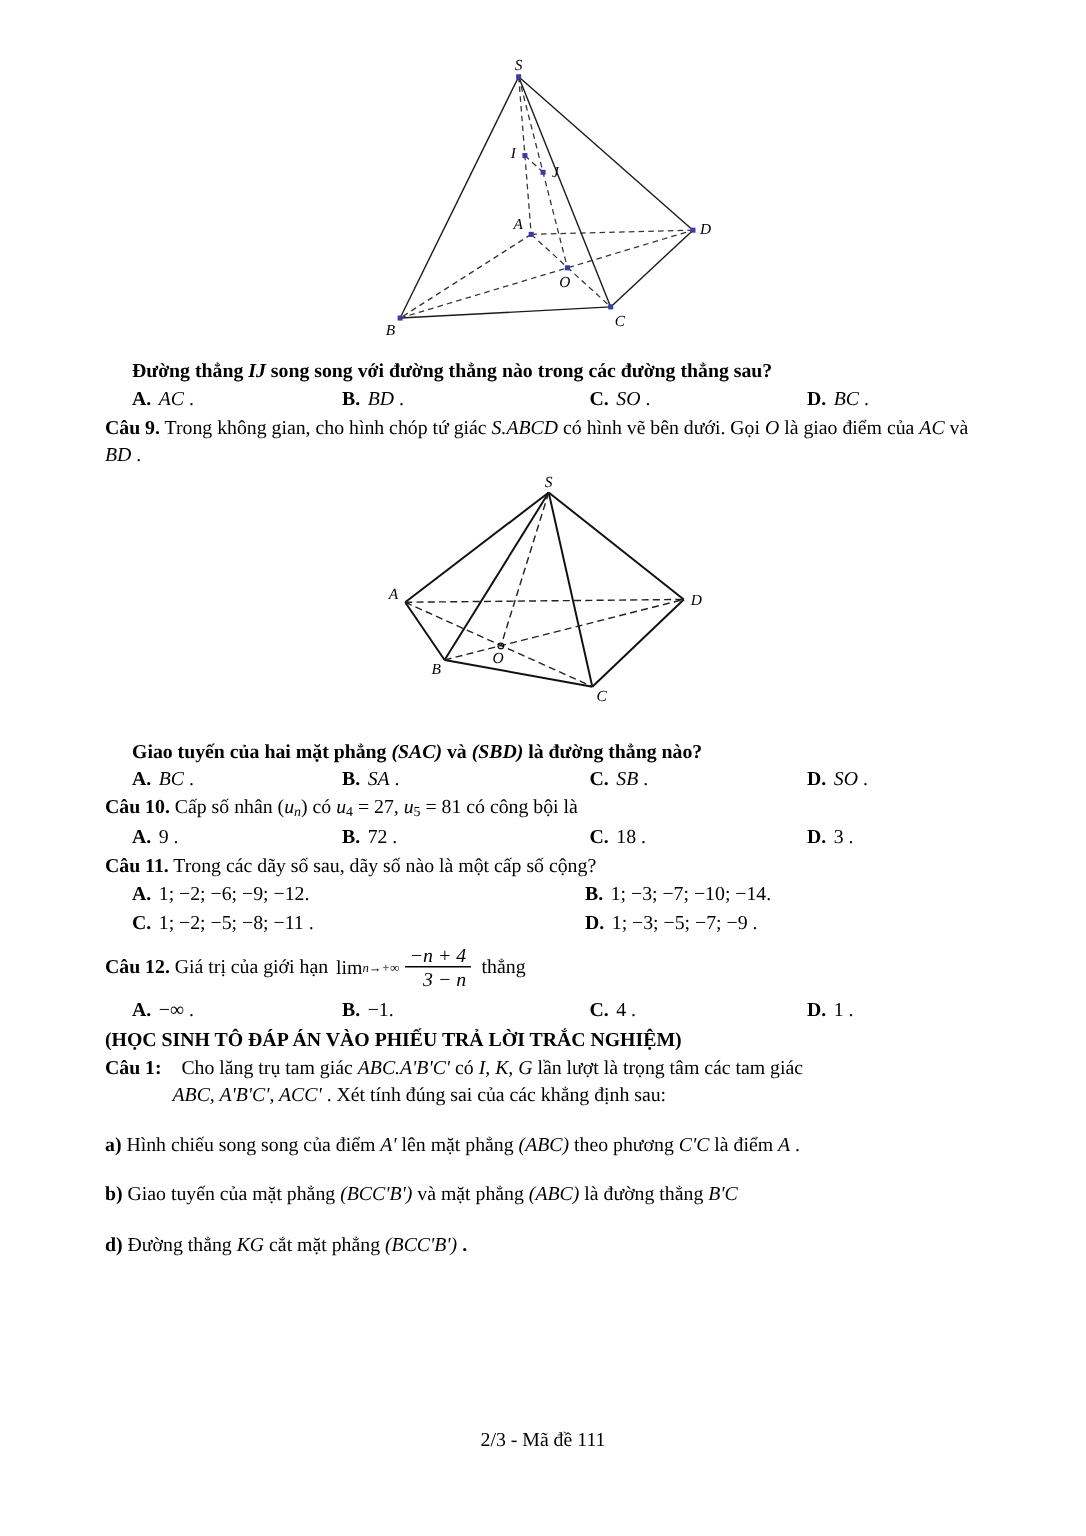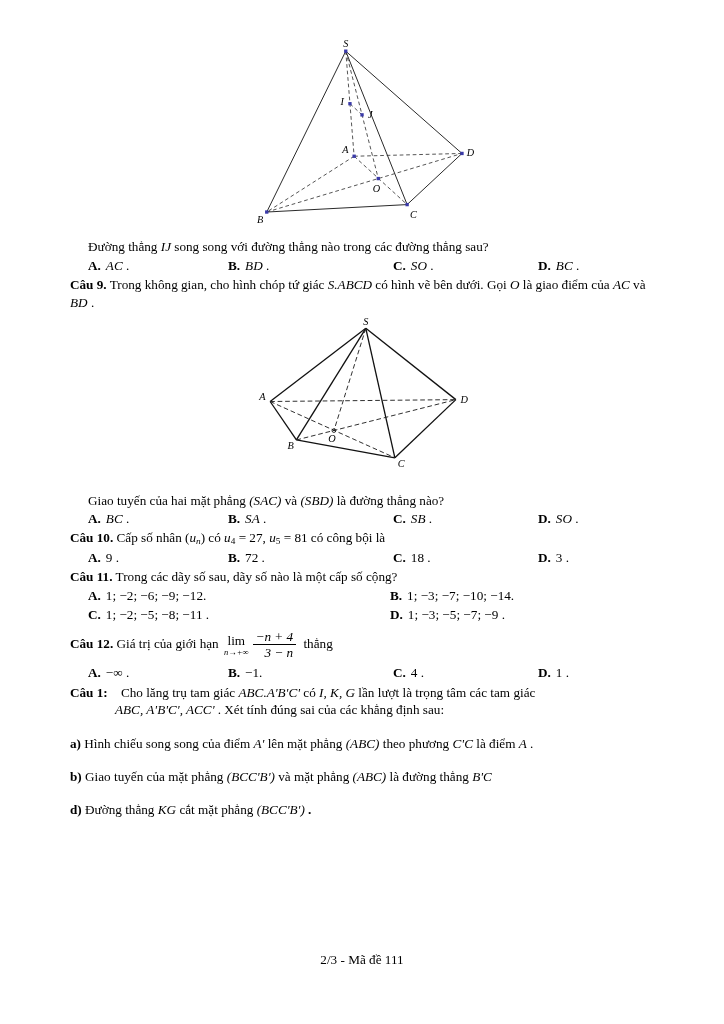--- a/index.html
+++ b/index.html
@@ -7,31 +7,31 @@
   .page {
     width: 724px; height: 1024px; position: relative; background: #fff;
     font-family: "Liberation Serif", serif; font-size: 13.2px; line-height: 1.32;
     color: #000; padding: 0 69px 0 70px; overflow: hidden;
   }
   .figwrap { text-align: center; }
   .fig1w { margin: 40px 0 8px; }
   .fig2w { margin: 6px 0 16px; }
   svg { overflow: visible; }
   .para { margin: 0; padding: 0; }
-  .qline { padding-left: 18px; margin: 1px 0; }
+  .qline { padding-left: 18px; margin: 1px 0; font-weight: bold; }
   .opts4 { display: grid; grid-template-columns: 140px 165px 145px 1fr; padding-left: 18px; margin: 1px 0 2px; }
   .opts2 { display: grid; grid-template-columns: 302px 1fr; row-gap: 2px; padding-left: 18px; margin: 1px 0 2px; }
   .opt { white-space: nowrap; }
   .ol { font-weight: 700; }
   .opt .ov { margin-left: 5px; }
   .seg-b { font-weight: 700; }
   .seg-i { font-style: italic; }
   .seg-s { font-size: 0.7em; vertical-align: -0.25em; }
   .q12line { margin: 5px 0 3px; }
-  .limstack { display: inline-flex; flex-direction: column; align-items: center; line-height: 1; vertical-align: middle; margin: 0 4px 0 2px; }
+  .limstack { display: inline-flex; flex-direction: row; align-items: center; line-height: 1; vertical-align: middle; margin: 0 4px 0 2px; }
   .limsub { font-size: 8.5px; font-style: italic; margin-top: 1px; }
   .frac { display: inline-flex; flex-direction: column; align-items: flex-end; line-height: 1.2; vertical-align: middle; font-style: italic; margin-right: 4px; }
   .num { border-bottom: 1px solid #000; padding: 0 3px; }
   .den { padding: 0 3px; }
   .part2 { margin-top: 16px; }
   .c1 { margin-top: 2px; }
   .c1b { padding-left: 45px; }
   .item { margin-top: 16px; }
   .footer { position: absolute; left: 0; right: 0; bottom: 56px; text-align: center; }
   
@@ -160,20 +160,21 @@
       </span><span> thẳng</span>
   </p>
 
   <div class="opts4">
     <span class="opt"><b class="ol">A.</b><span class="ov"><span>−∞ .</span></span></span>
     <span class="opt"><b class="ol">B.</b><span class="ov"><span>−1.</span></span></span>
     <span class="opt"><b class="ol">C.</b><span class="ov"><span>4 .</span></span></span>
     <span class="opt"><b class="ol">D.</b><span class="ov"><span>1 .</span></span></span>
   </div>
 
+  <p class="para"><span class="seg-b">(HỌC SINH TÔ ĐÁP ÁN VÀO PHIẾU TRẢ LỜI TRẮC NGHIỆM)</span></p>
   <p class="para c1"><span class="seg-b">Câu 1:</span><span>&nbsp;&nbsp;&nbsp;&nbsp;Cho lăng trụ tam giác </span><span class="seg-i">ABC.A'B'C'</span><span> có </span><span class="seg-i">I, K, G</span><span> lần lượt là trọng tâm các tam giác</span></p>
   <p class="para c1b"><span class="seg-i">ABC, A'B'C', ACC'</span><span> . Xét tính đúng sai của các khẳng định sau:</span></p>
   <p class="para item"><span class="seg-b">a)</span><span> Hình chiếu song song của điểm </span><span class="seg-i">A'</span><span> lên mặt phẳng </span><span class="seg-i">(ABC)</span><span> theo phương </span><span class="seg-i">C'C</span><span> là điểm </span><span class="seg-i">A</span><span> .</span></p>
   <p class="para item"><span class="seg-b">b)</span><span> Giao tuyến của mặt phẳng </span><span class="seg-i">(BCC'B')</span><span> và mặt phẳng </span><span class="seg-i">(ABC)</span><span> là đường thẳng </span><span class="seg-i">B'C</span></p>
   <p class="para item"><span class="seg-b">d)</span><span> Đường thẳng </span><span class="seg-i">KG</span><span> cắt mặt phẳng </span><span class="seg-i">(BCC'B')</span><span class="seg-b"> .</span></p>
 
   <div class="footer">2/3 - Mã đề 111</div>
 
 </div>
 

